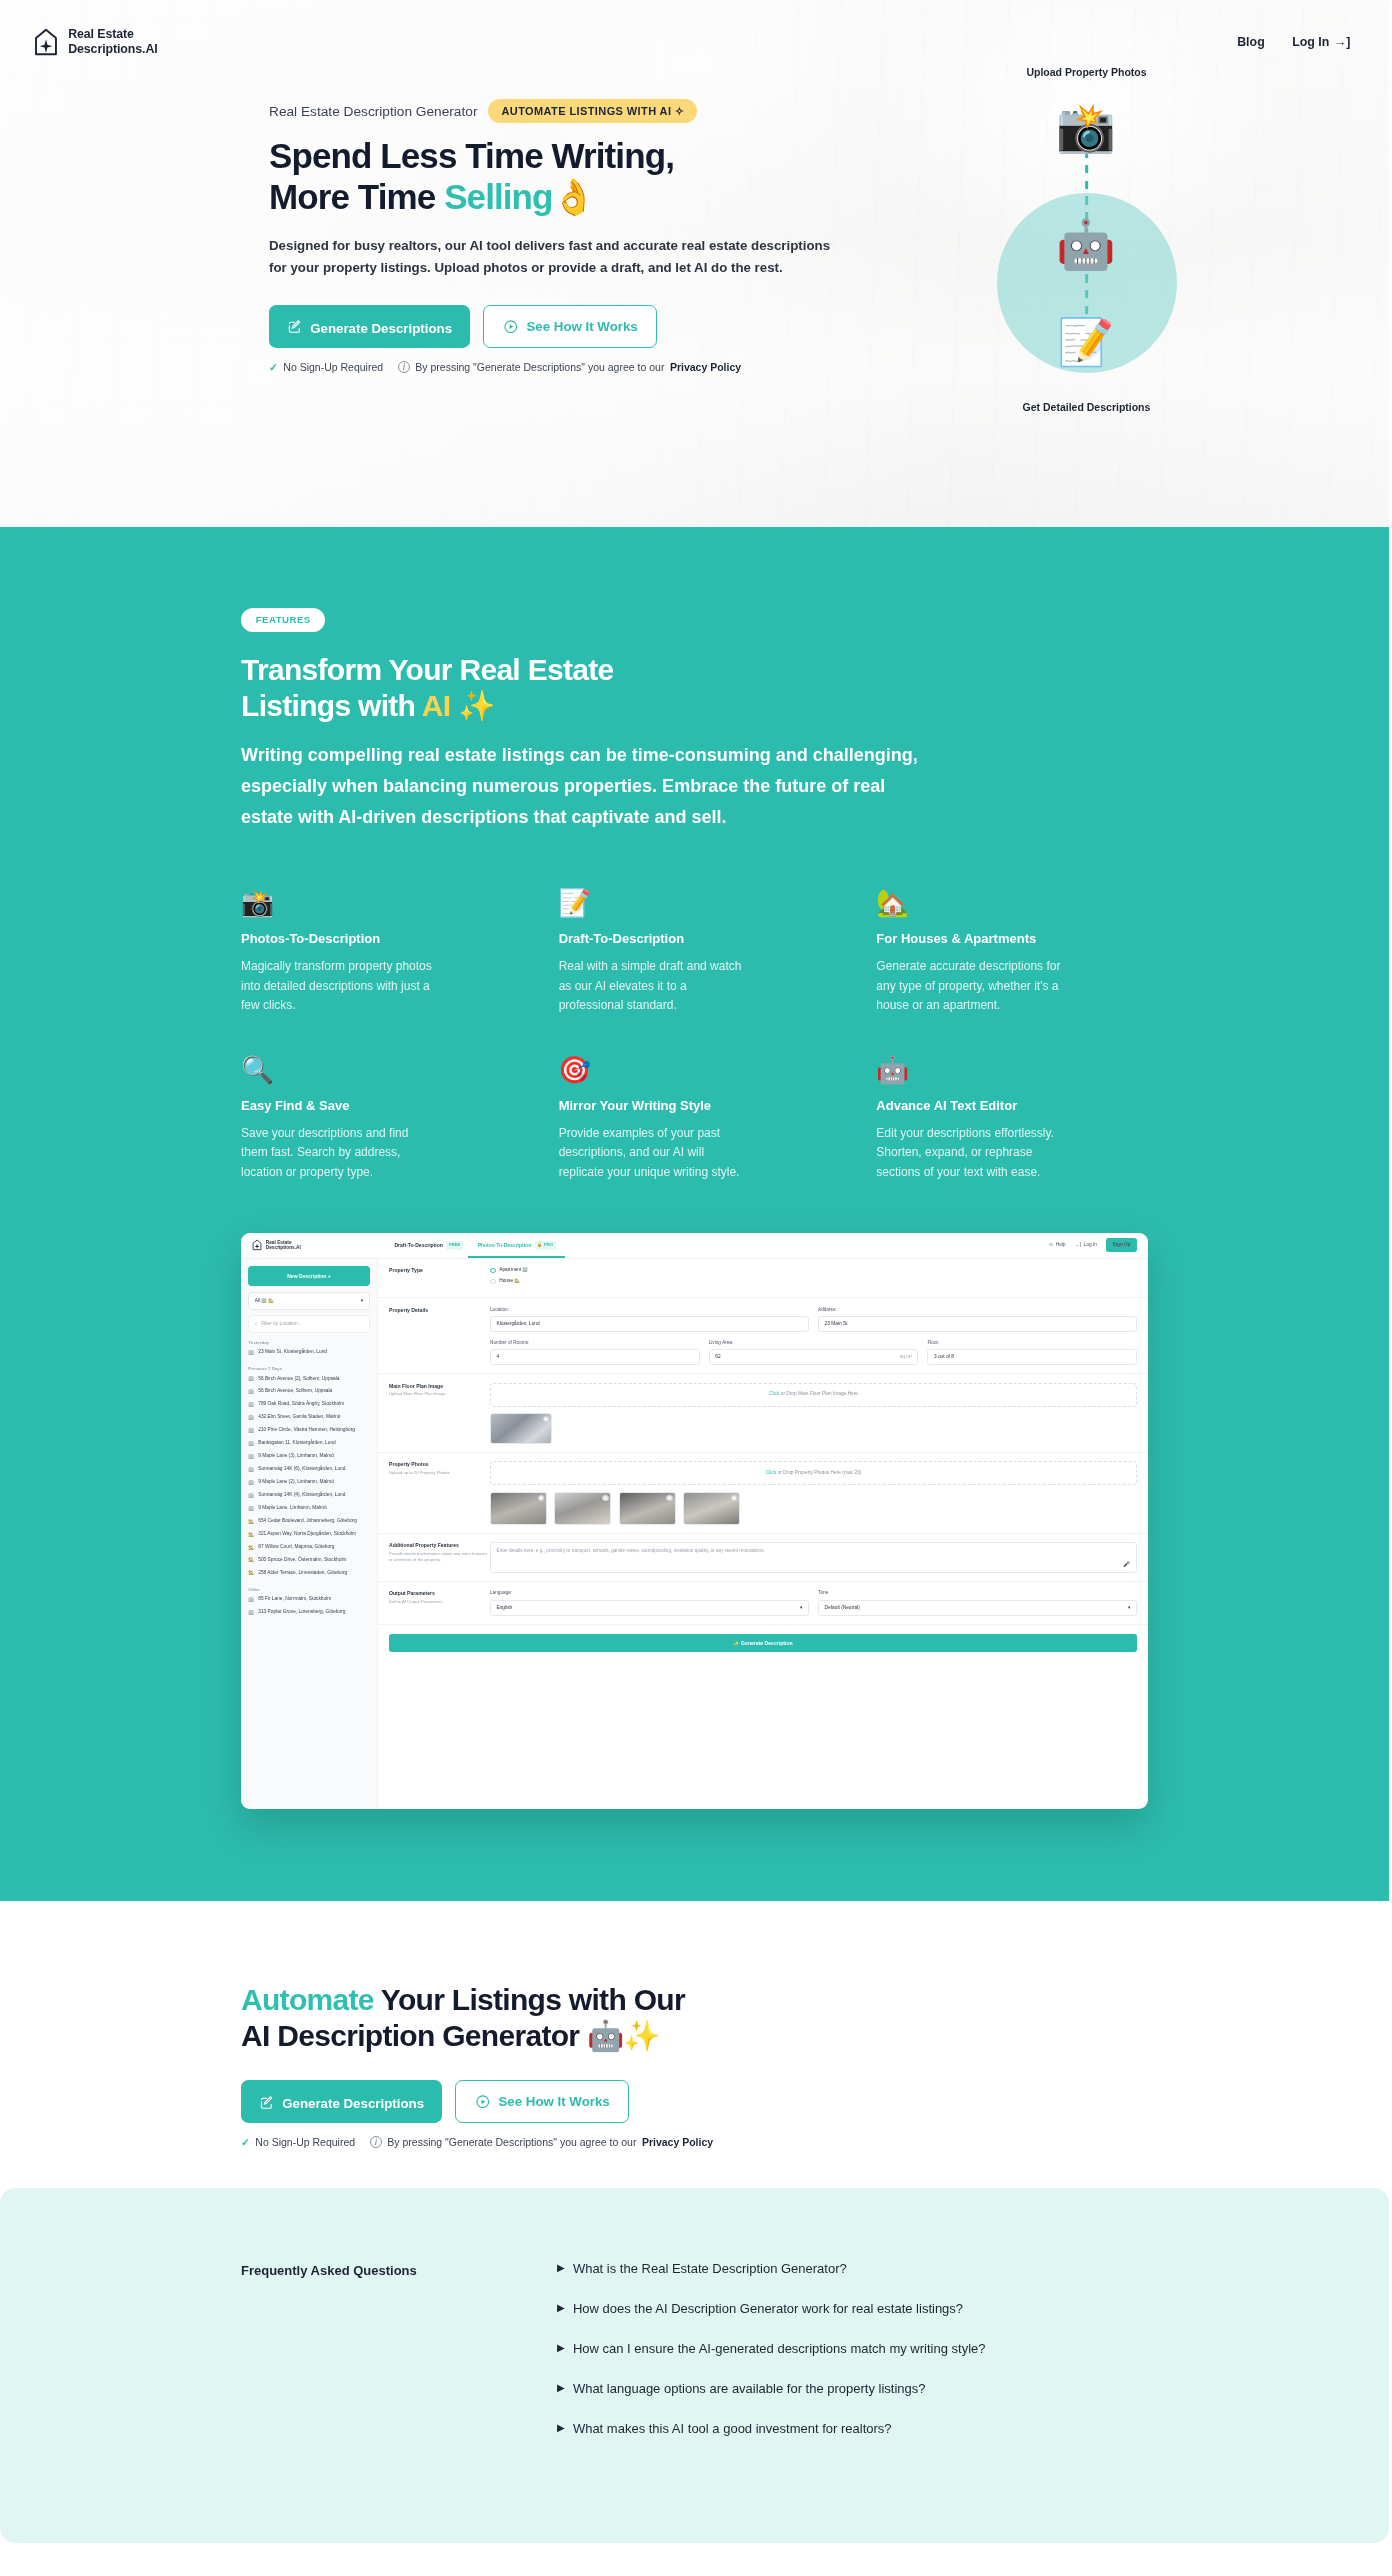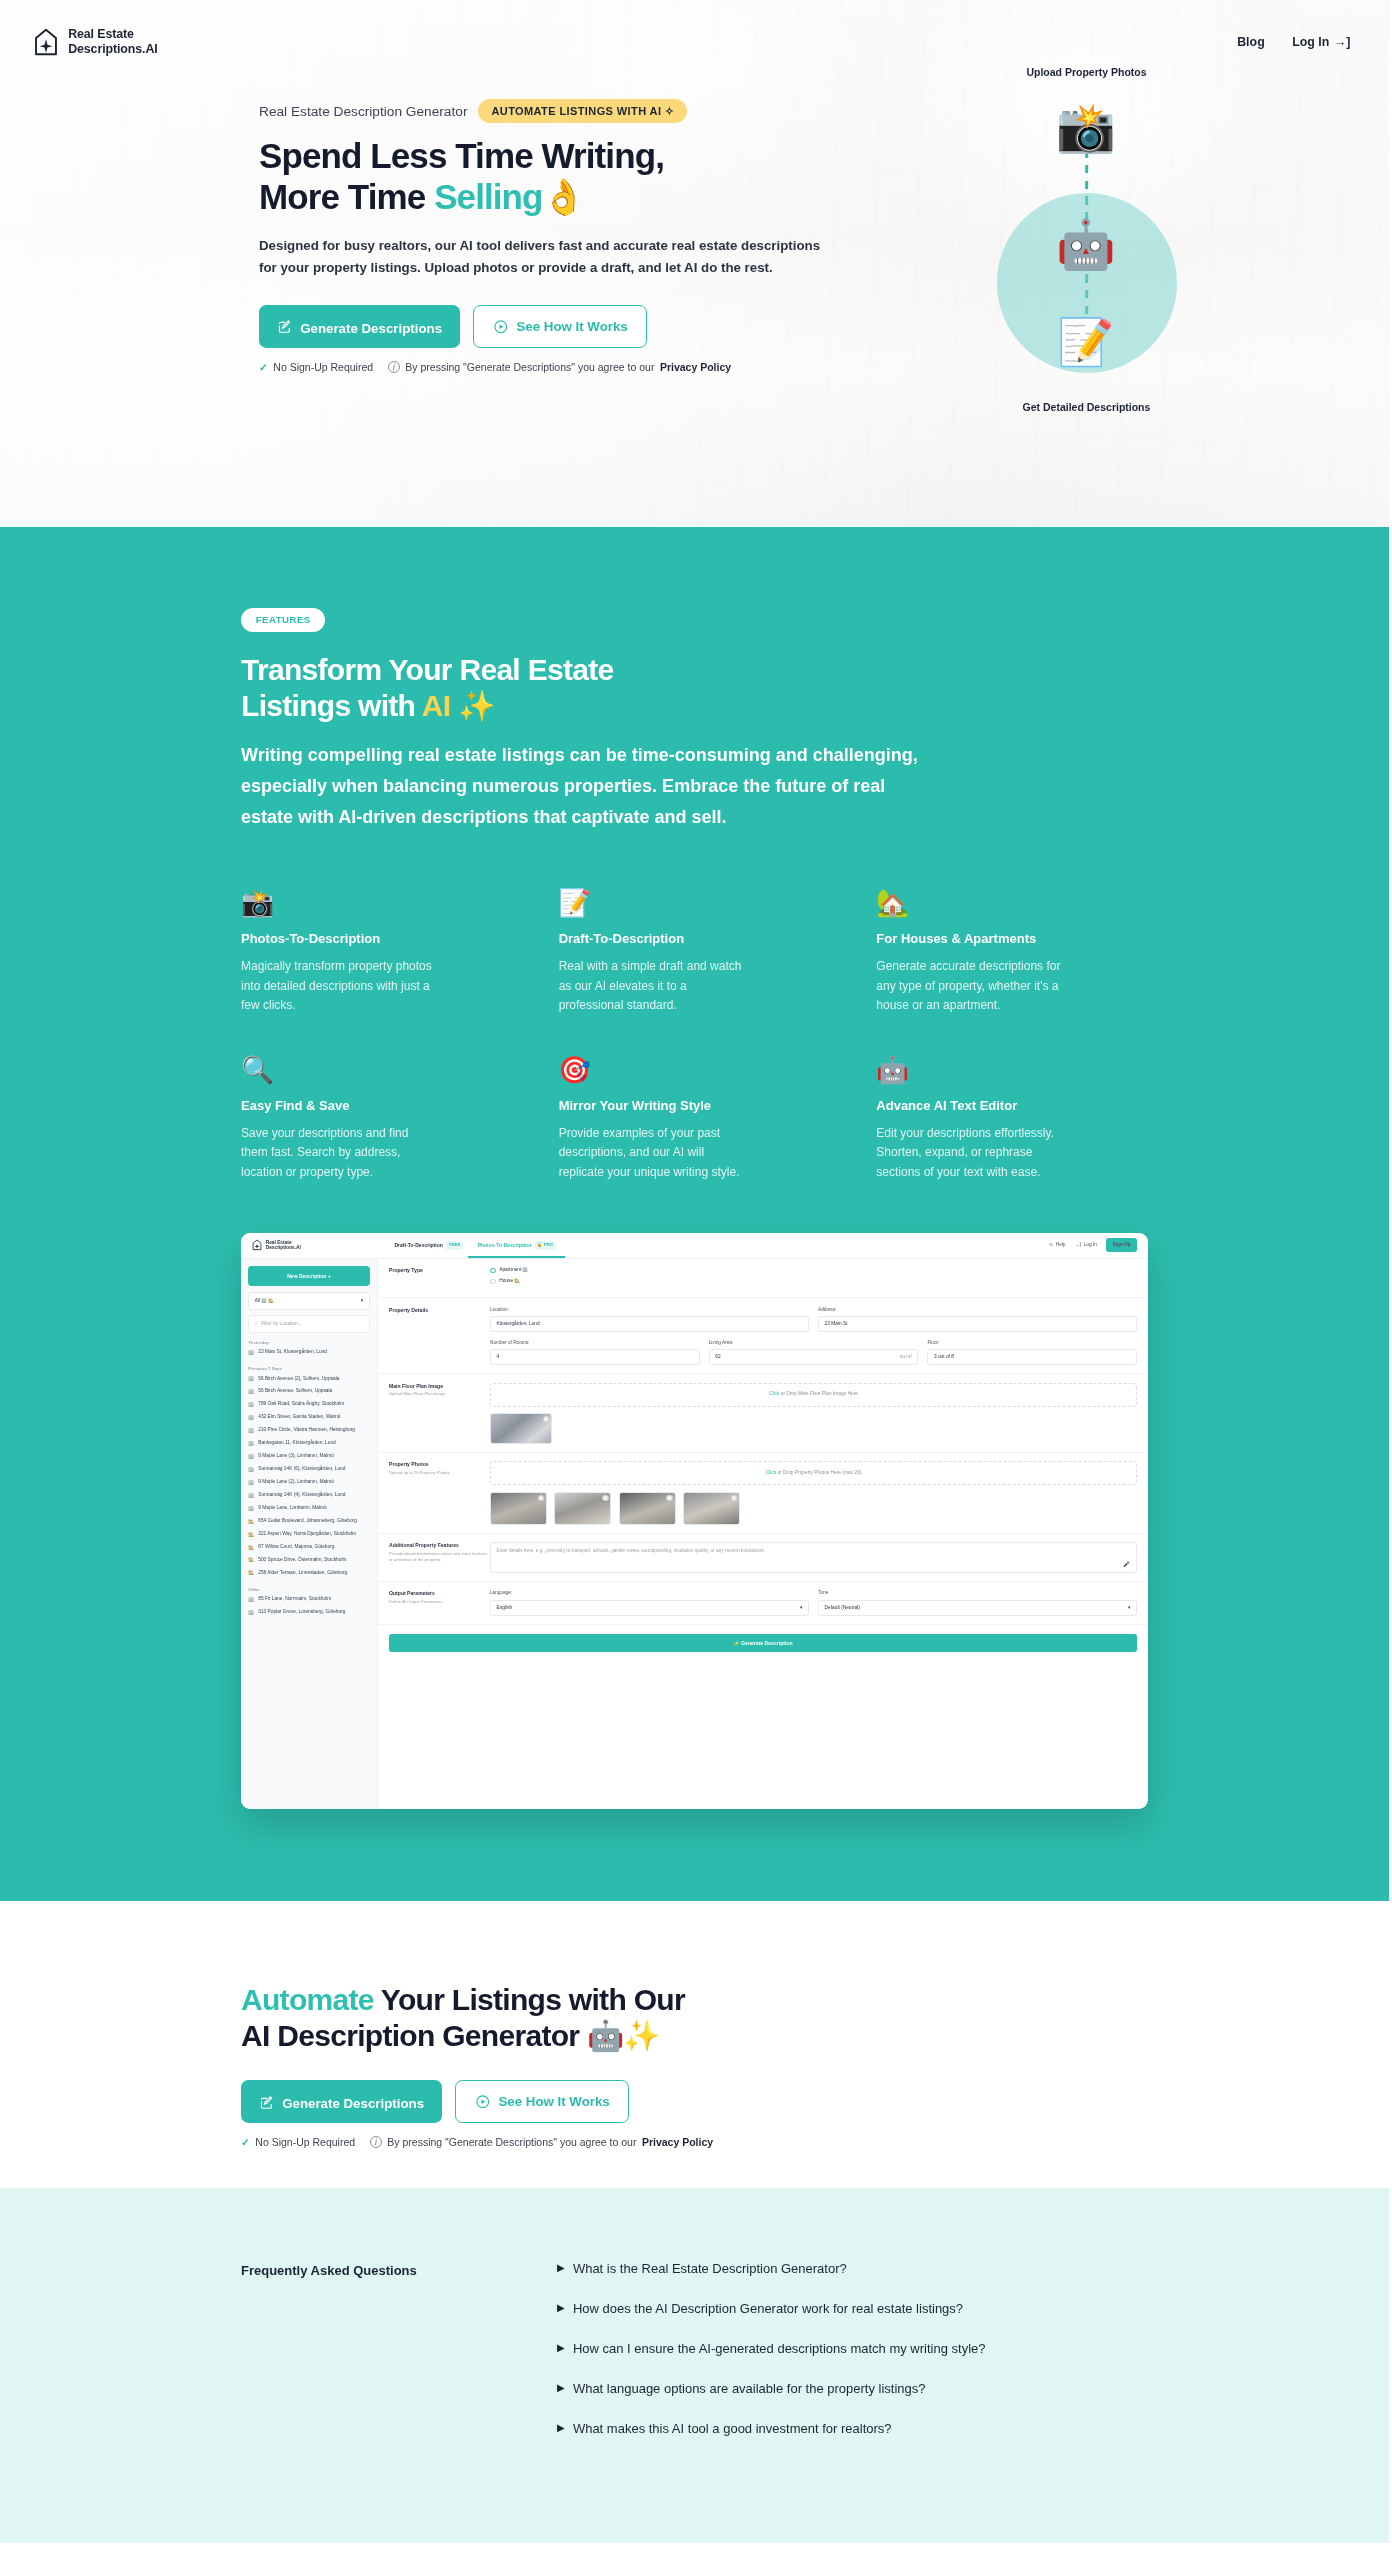--- a/index.html
+++ b/index.html
@@ -40,21 +40,21 @@
   .site-header {
     position: absolute; top: 0; left: 0; right: 0; height: 84px;
     display: flex; align-items: center; justify-content: space-between;
     padding: 0 33px; z-index: 20;
   }
   .logo { display: flex; align-items: center; gap: 9.2px; }
   .logo-mark { width: 26px; height: 29px; flex: none; }
   .logo-text { font-size: 12.4px; font-weight: 700; line-height: 1.18; color: #1c2434; letter-spacing: -0.1px; }
   .header-nav { display: flex; align-items: center; gap: 27.5px; padding-right: 5.5px; }
   .header-nav a { font-size: 12.4px; color: #1c2434; text-decoration: none; font-weight: 700; display:flex; align-items:center; gap:4.6px;}
-  .hero-left { position: absolute; left: 259px; top: 99px; width: 586px; }
+  .hero-left { position: absolute; left: 269px; top: 99px; width: 586px; }
   .eyebrow-row { display: flex; align-items: center; gap: 11px; margin-bottom: 13px; }
   .eyebrow { font-size: 13.7px; color: #3c4452; }
   .pill-badge {
     background: #fbd97a; color: #1c2434; font-size: 11px; font-weight: 700;
     letter-spacing: 0.4px; padding: 5.5px 13px; border-radius: 915px; white-space: nowrap;
   }
   h1.hero-title {
     font-size: 35px; line-height: 1.16; letter-spacing: -0.9px;
     font-weight: 800; color: #141b2d; margin-bottom: 18.3px;
   }
@@ -154,21 +154,21 @@
   .floorthumb .x{position:absolute;top:1.8px;right:1.8px;width:6.4px;height:6.4px;border-radius:50%;background:rgba(255,255,255,.85);border:0.5px solid #cfd5db;}
   .textarea { background:#fff; border:0.9px solid #e6e9ec; border-radius:2.7px; padding:4.6px 5.5px; height:31px; font-size:4.7px; color:#9aa3ad; position:relative; }
   .textarea .mic { position:absolute; right:5.5px; bottom:3.7px; font-size:5.5px; color:#8b939d;}
   .gen-btn { margin: 8.2px 11px 0; background:#2cbcad; color:#fff; text-align:center; padding:6px 0; border-radius:2.7px; font-size:5.1px; font-weight:700; }
 
   
   .bottom-cta { background:#fff; padding: 81px 0 40px; }
   h2.cta-title { font-size:30px; font-weight:800; line-height:1.2; letter-spacing:-0.7px; color:#141b2d; }
 
   
-  .faq { background:#e0f6f2; padding: 73px 0 82px; min-height: 285px; }
+  .faq { background:#e0f6f2; padding: 73px 0 82px; min-height: 285px; border-radius: 15px; }
   .faq-inner { display:flex; width: 907px; margin:0 auto; }
   .faq-head { width: 316px; flex:none; font-size:13px; font-weight:700; color:#1c2434; padding-top: 1.8px;}
   .faq-list { flex:1; }
   .faq-item { display:flex; align-items:flex-start; gap:8.2px; font-size:13px; color:#1c2434; margin-bottom:25px; }
   .caret { color:#1c2434; font-size:10px; line-height:1.4; }
 </style>
 </head>
 <body>
 
 <div class="page">

